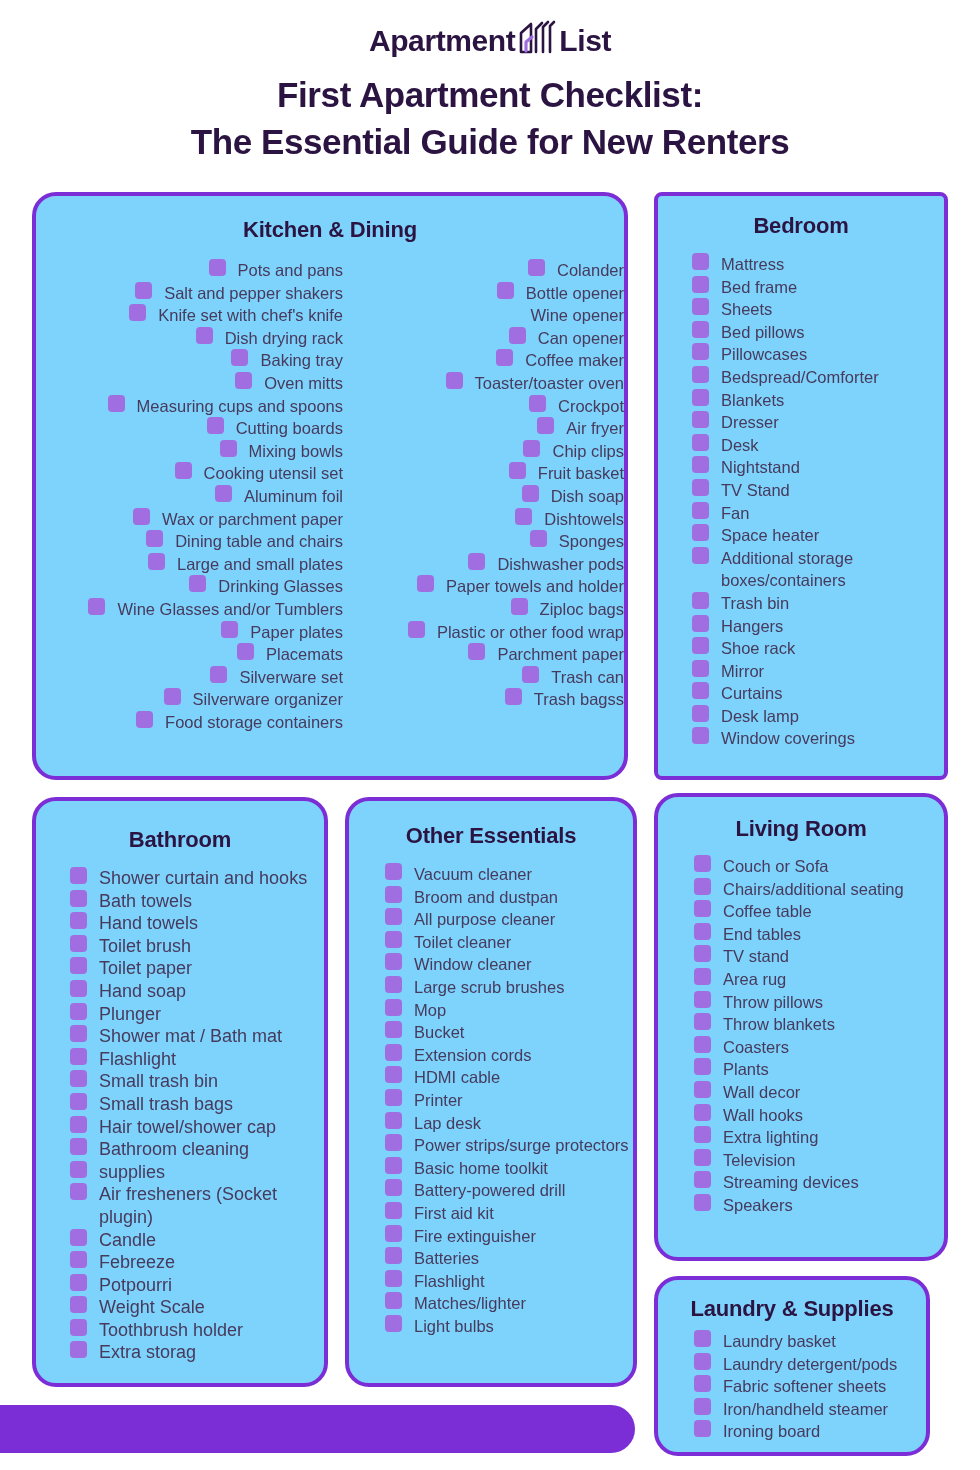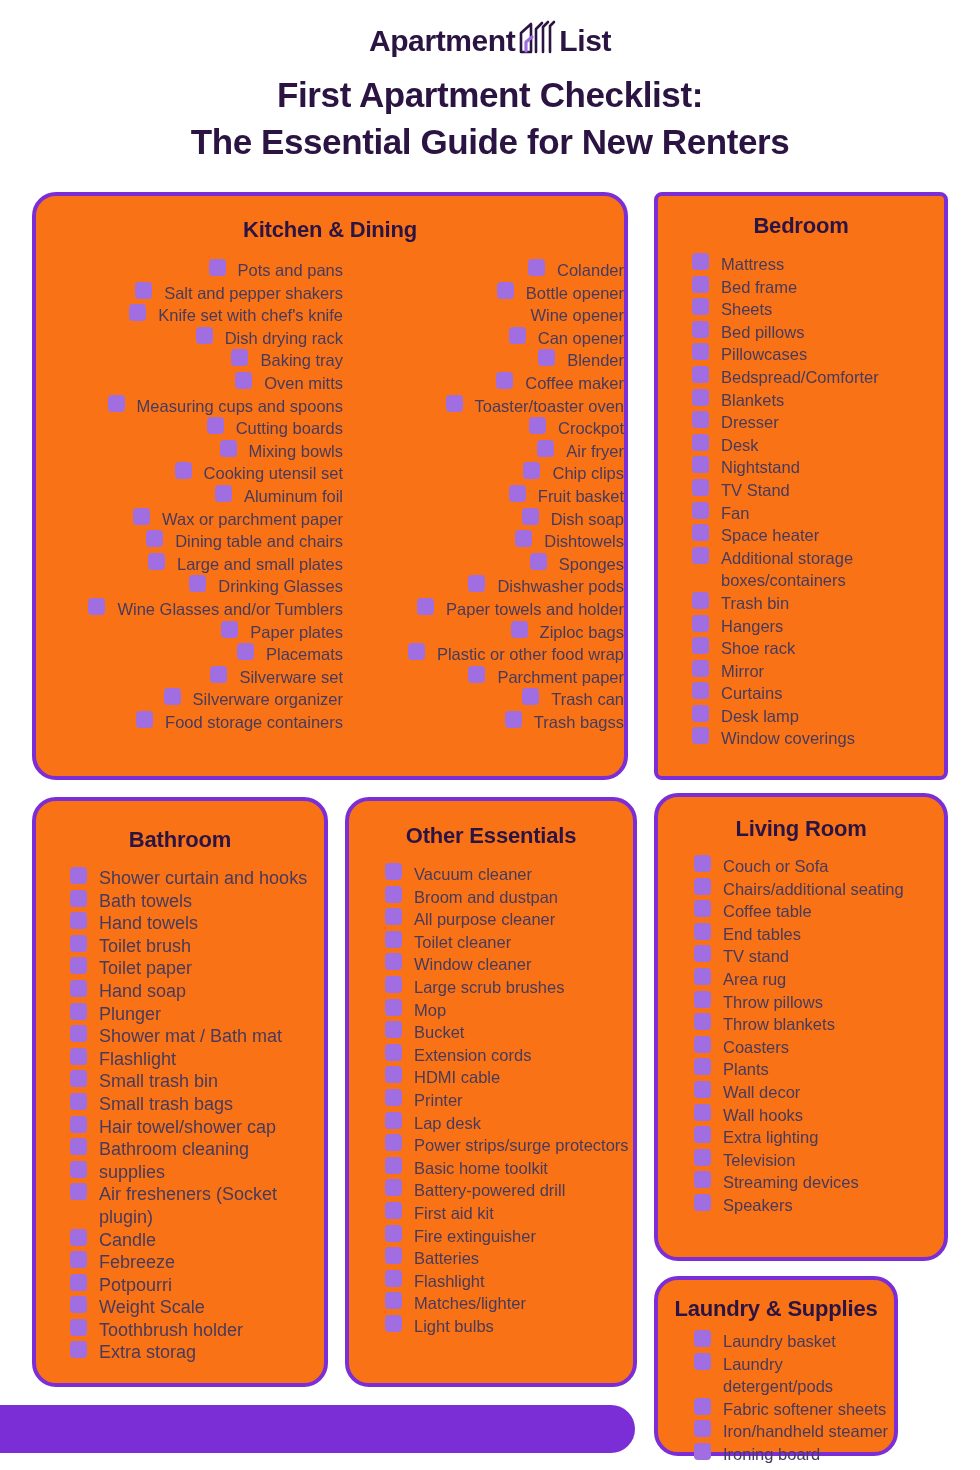--- a/index.html
+++ b/index.html
@@ -30,21 +30,21 @@
     line-height: 1.33;
     letter-spacing: -0.4px;
     margin-top: 14px;
   }
 
   
   .card {
     position: absolute;
     border: 4px solid #7c2ed6;
     border-radius: 24px;
-    background: #f97316;
+    background: #7dd3fc;
   }
   .card-title {
     text-align: center;
     color: #2b1442;
     font-weight: 700;
     letter-spacing: -0.2px;
   }
 
   
   ul.items { list-style: none; }
@@ -83,21 +83,21 @@
   #other-card { left: 345px; top: 797px; width: 292px; height: 590px; }
   #other-card .card-title { font-size: 22px; margin-top: 22px; }
   #other-card ul.items { padding: 14px 0 0 36px; }
   #other-card ul.items li { font-size: 16.5px; line-height: 22.6px; }
 
   #living-card { left: 654px; top: 793px; width: 294px; height: 468px; }
   #living-card .card-title { font-size: 22px; margin-top: 19px; }
   #living-card ul.items { padding: 13px 0 0 36px; }
   #living-card ul.items li { font-size: 16.5px; line-height: 22.6px; }
 
-  #laundry-card { left: 654px; top: 1276px; width: 244px; height: 180px; }
+  #laundry-card { left: 654px; top: 1276px; width: 276px; height: 180px; }
   #laundry-card .card-title { font-size: 22px; margin-top: 16px; }
   #laundry-card ul.items { padding: 8px 0 0 36px; }
   #laundry-card ul.items li { font-size: 16.5px; line-height: 22.6px; }
 
   
   #bottom-bar {
     position: absolute;
     left: -20px; top: 1405px;
     width: 655px; height: 48px;
     background: #7c2ed6;
@@ -232,24 +232,20 @@
             <li>
               <span class="cb blank"></span>
               <span class="lbl">Wine opener</span>
             </li>
             <li>
               <span class="cb"></span>
               <span class="lbl">Can opener</span>
             </li>
             <li>
               <span class="cb"></span>
-              <span class="lbl">Blender</span>
-            </li>
-            <li>
-              <span class="cb"></span>
               <span class="lbl">Coffee maker</span>
             </li>
             <li>
               <span class="cb"></span>
               <span class="lbl">Toaster/toaster oven</span>
             </li>
             <li>
               <span class="cb"></span>
               <span class="lbl">Crockpot</span>
             </li>

